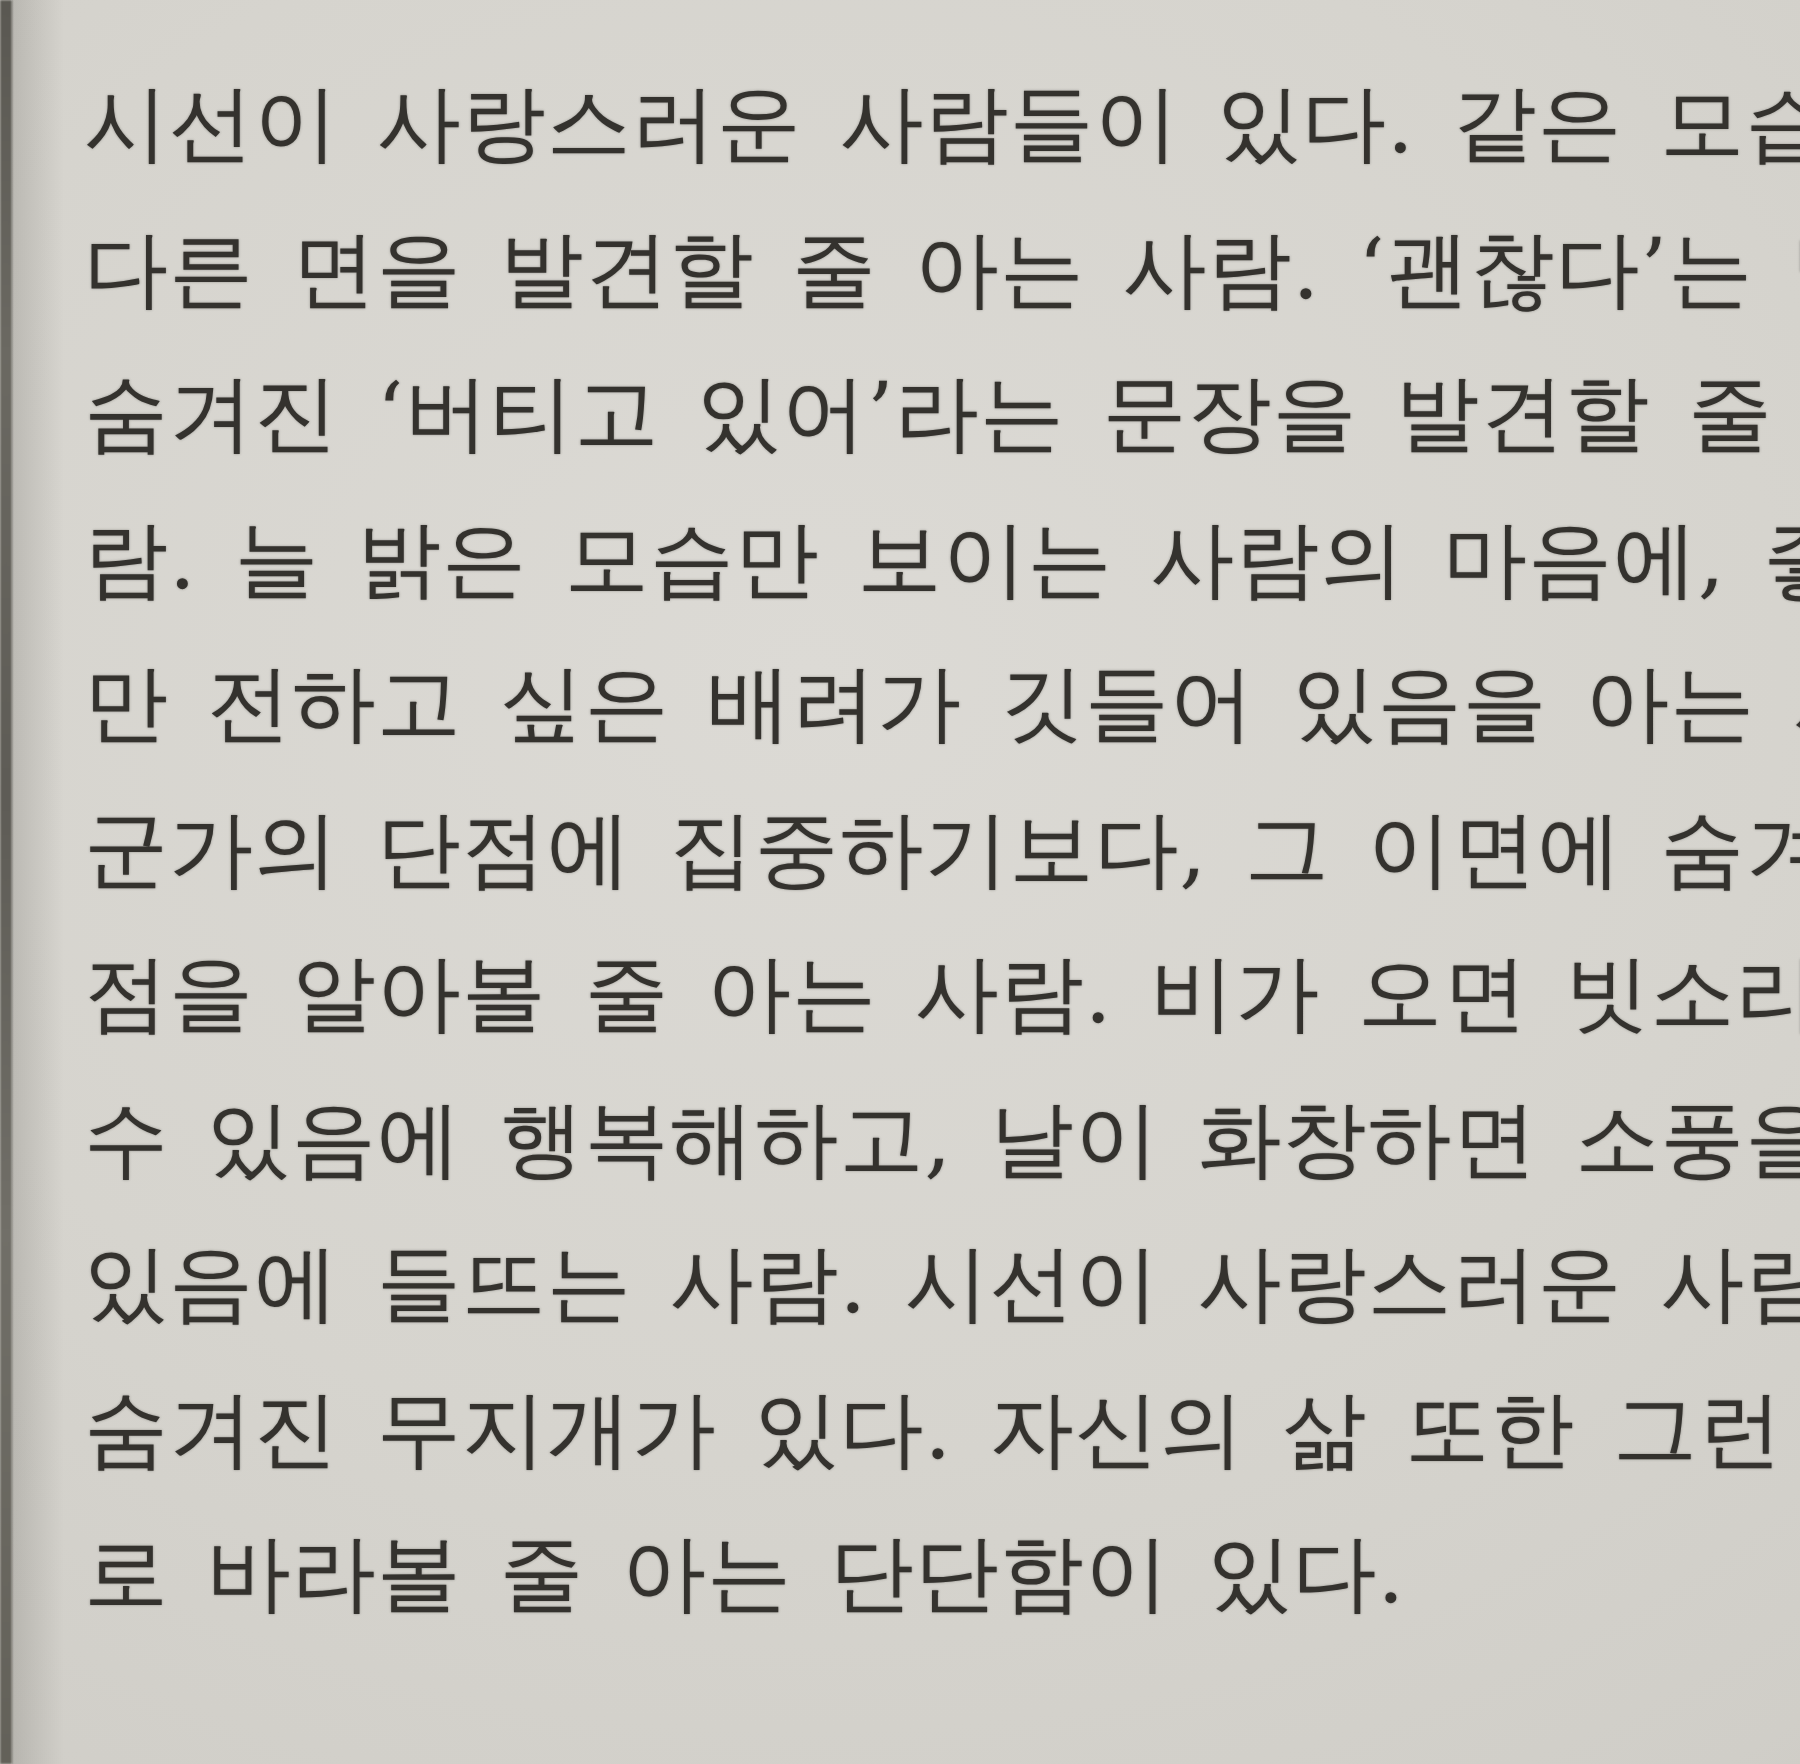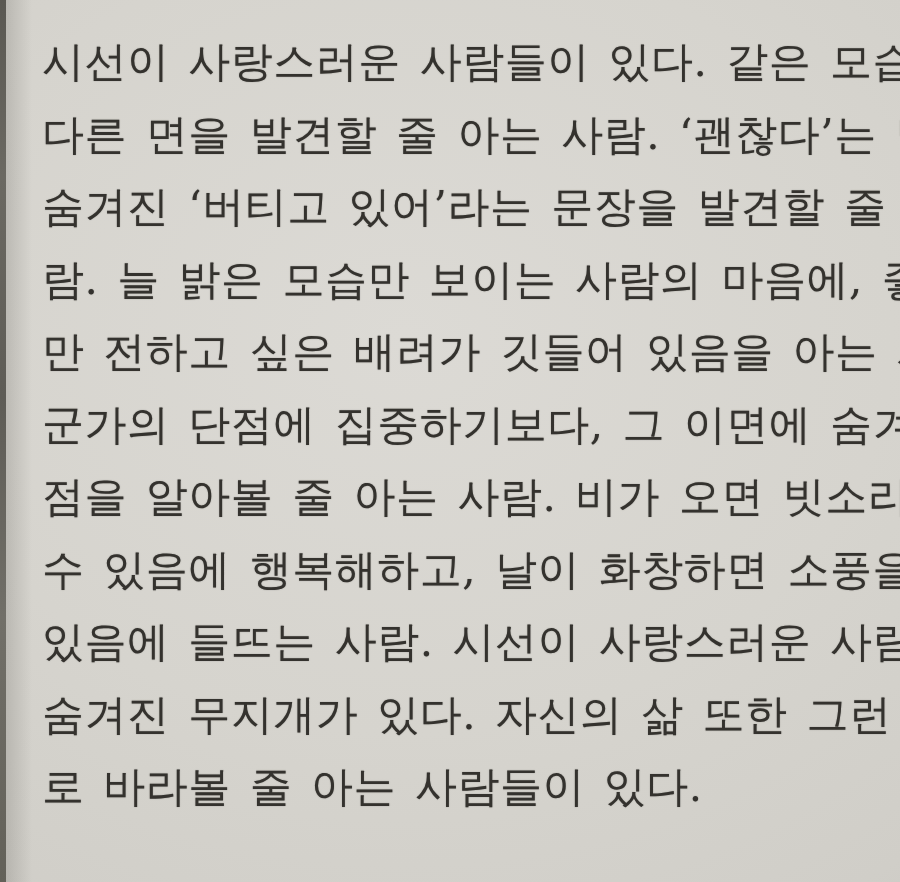--- a/index.html
+++ b/index.html
@@ -80,15 +80,15 @@
     <div class="line">시선이 사랑스러운 사람들이 있다. 같은 모습에서도</div>
     <div class="line">다른 면을 발견할 줄 아는 사람. ‘괜찮다’는 말 뒤에</div>
     <div class="line">숨겨진 ‘버티고 있어’라는 문장을 발견할 줄 아는 사</div>
     <div class="line">람. 늘 밝은 모습만 보이는 사람의 마음에, 좋은 것</div>
     <div class="line">만 전하고 싶은 배려가 깃들어 있음을 아는 사람. 누</div>
     <div class="line">군가의 단점에 집중하기보다, 그 이면에 숨겨진 장</div>
     <div class="line">점을 알아볼 줄 아는 사람. 비가 오면 빗소리를 들을</div>
     <div class="line">수 있음에 행복해하고, 날이 화창하면 소풍을 갈 수</div>
     <div class="line">있음에 들뜨는 사람. 시선이 사랑스러운 사람에게는</div>
     <div class="line">숨겨진 무지개가 있다. 자신의 삶 또한 그런 시선으</div>
-    <div class="line last">로 바라볼 줄 아는 사람들이 있다.</div>
+    <div class="line last">로 바라볼 줄 아는 단단함이 있다.</div>
   </div>
 </div>
 
 </body></html>

